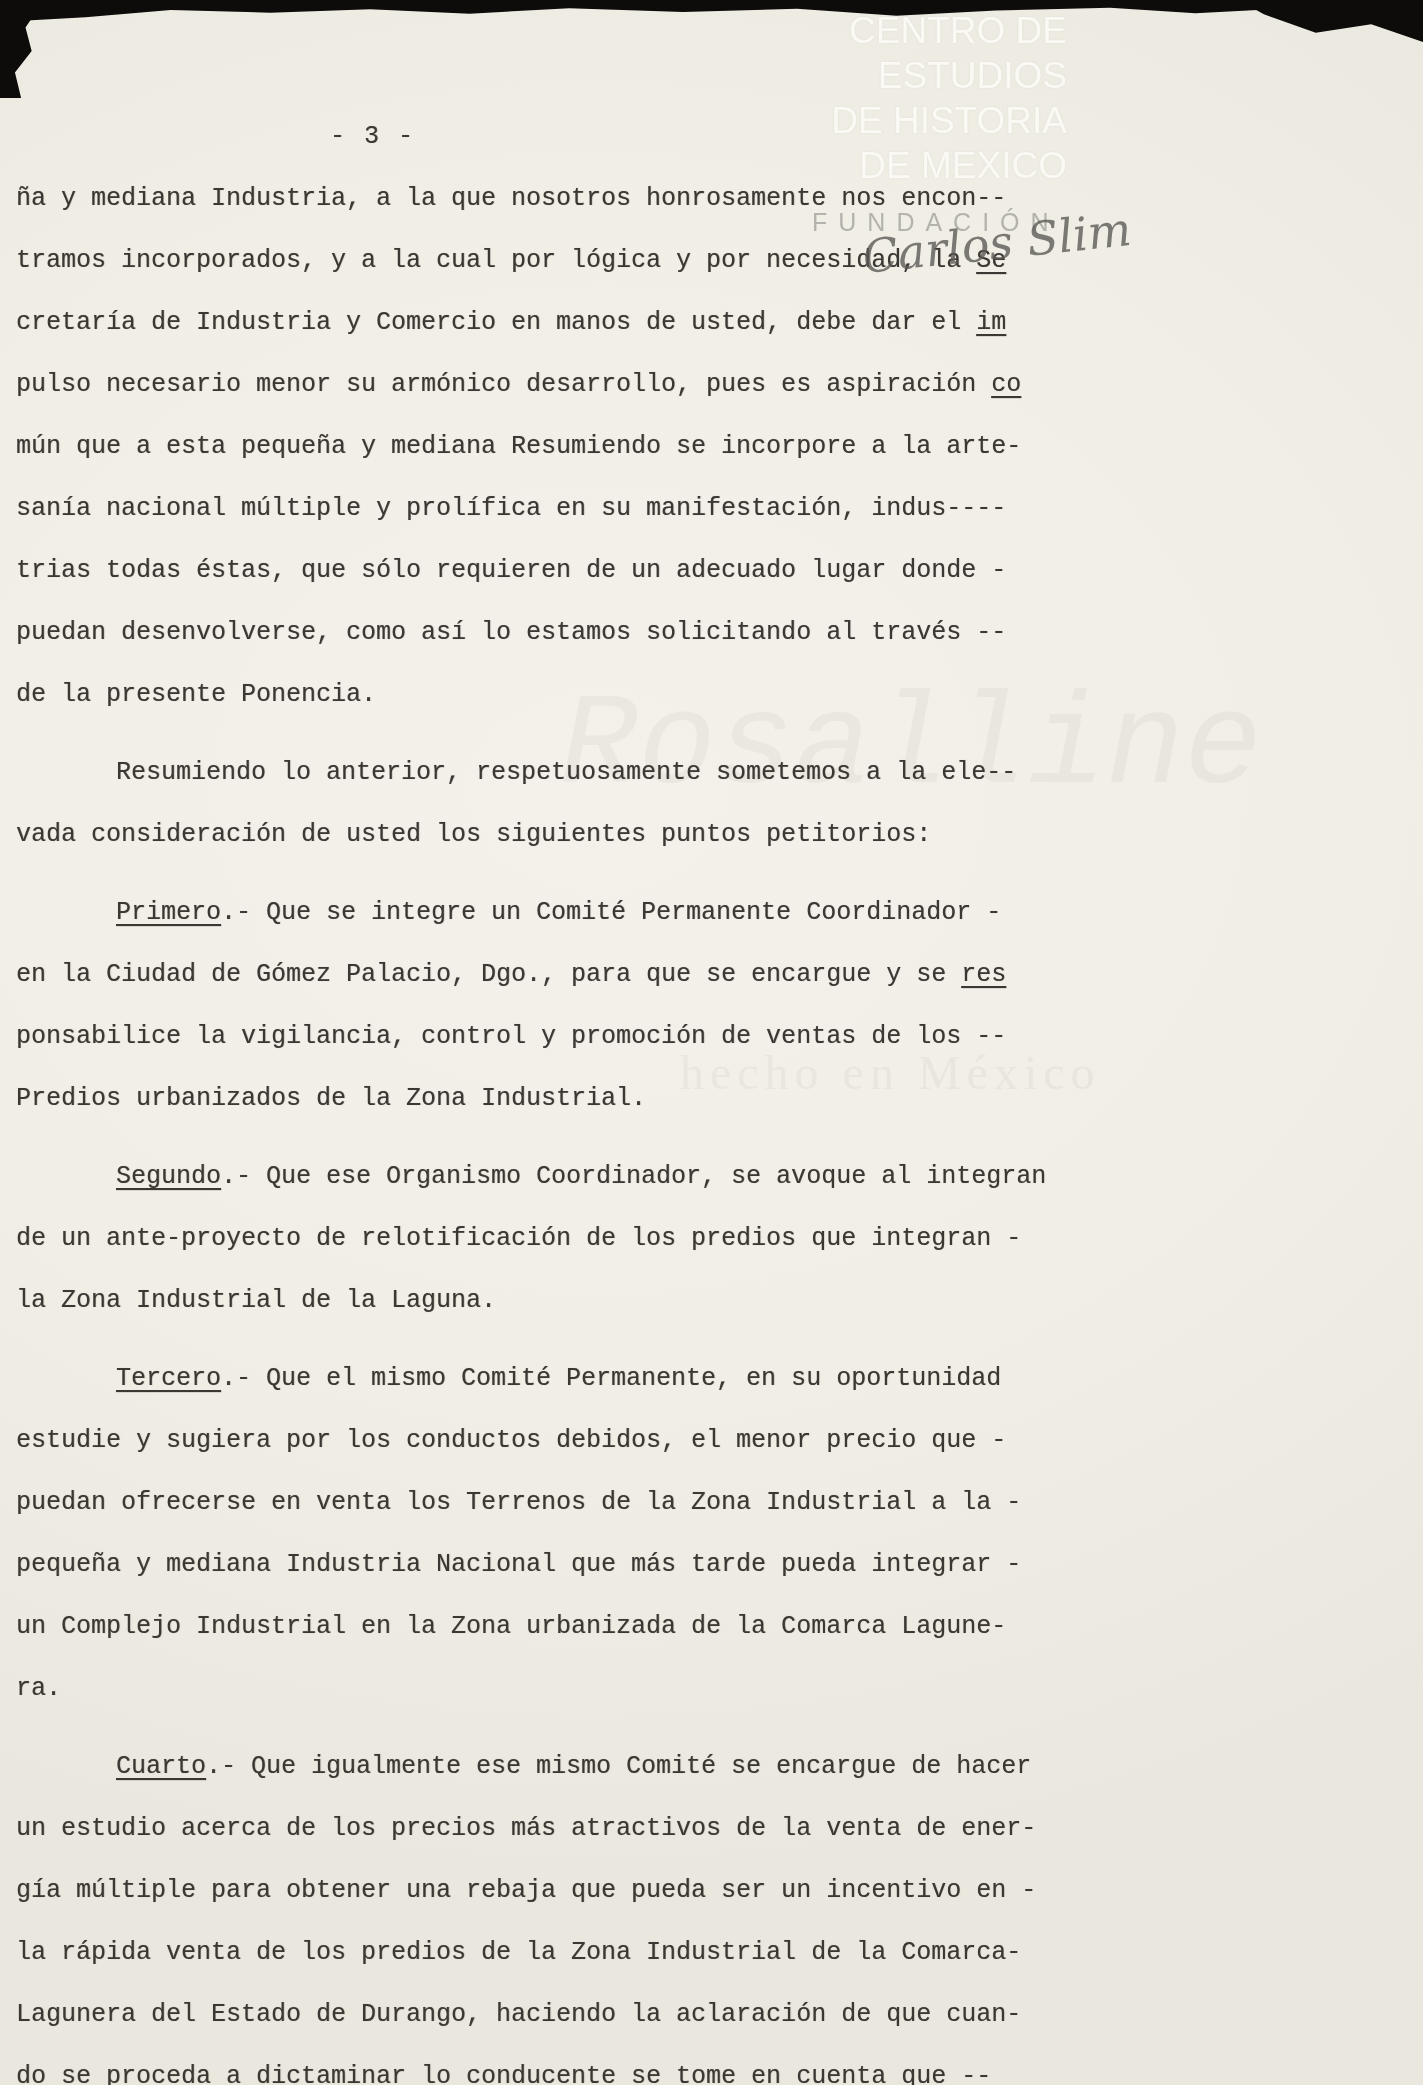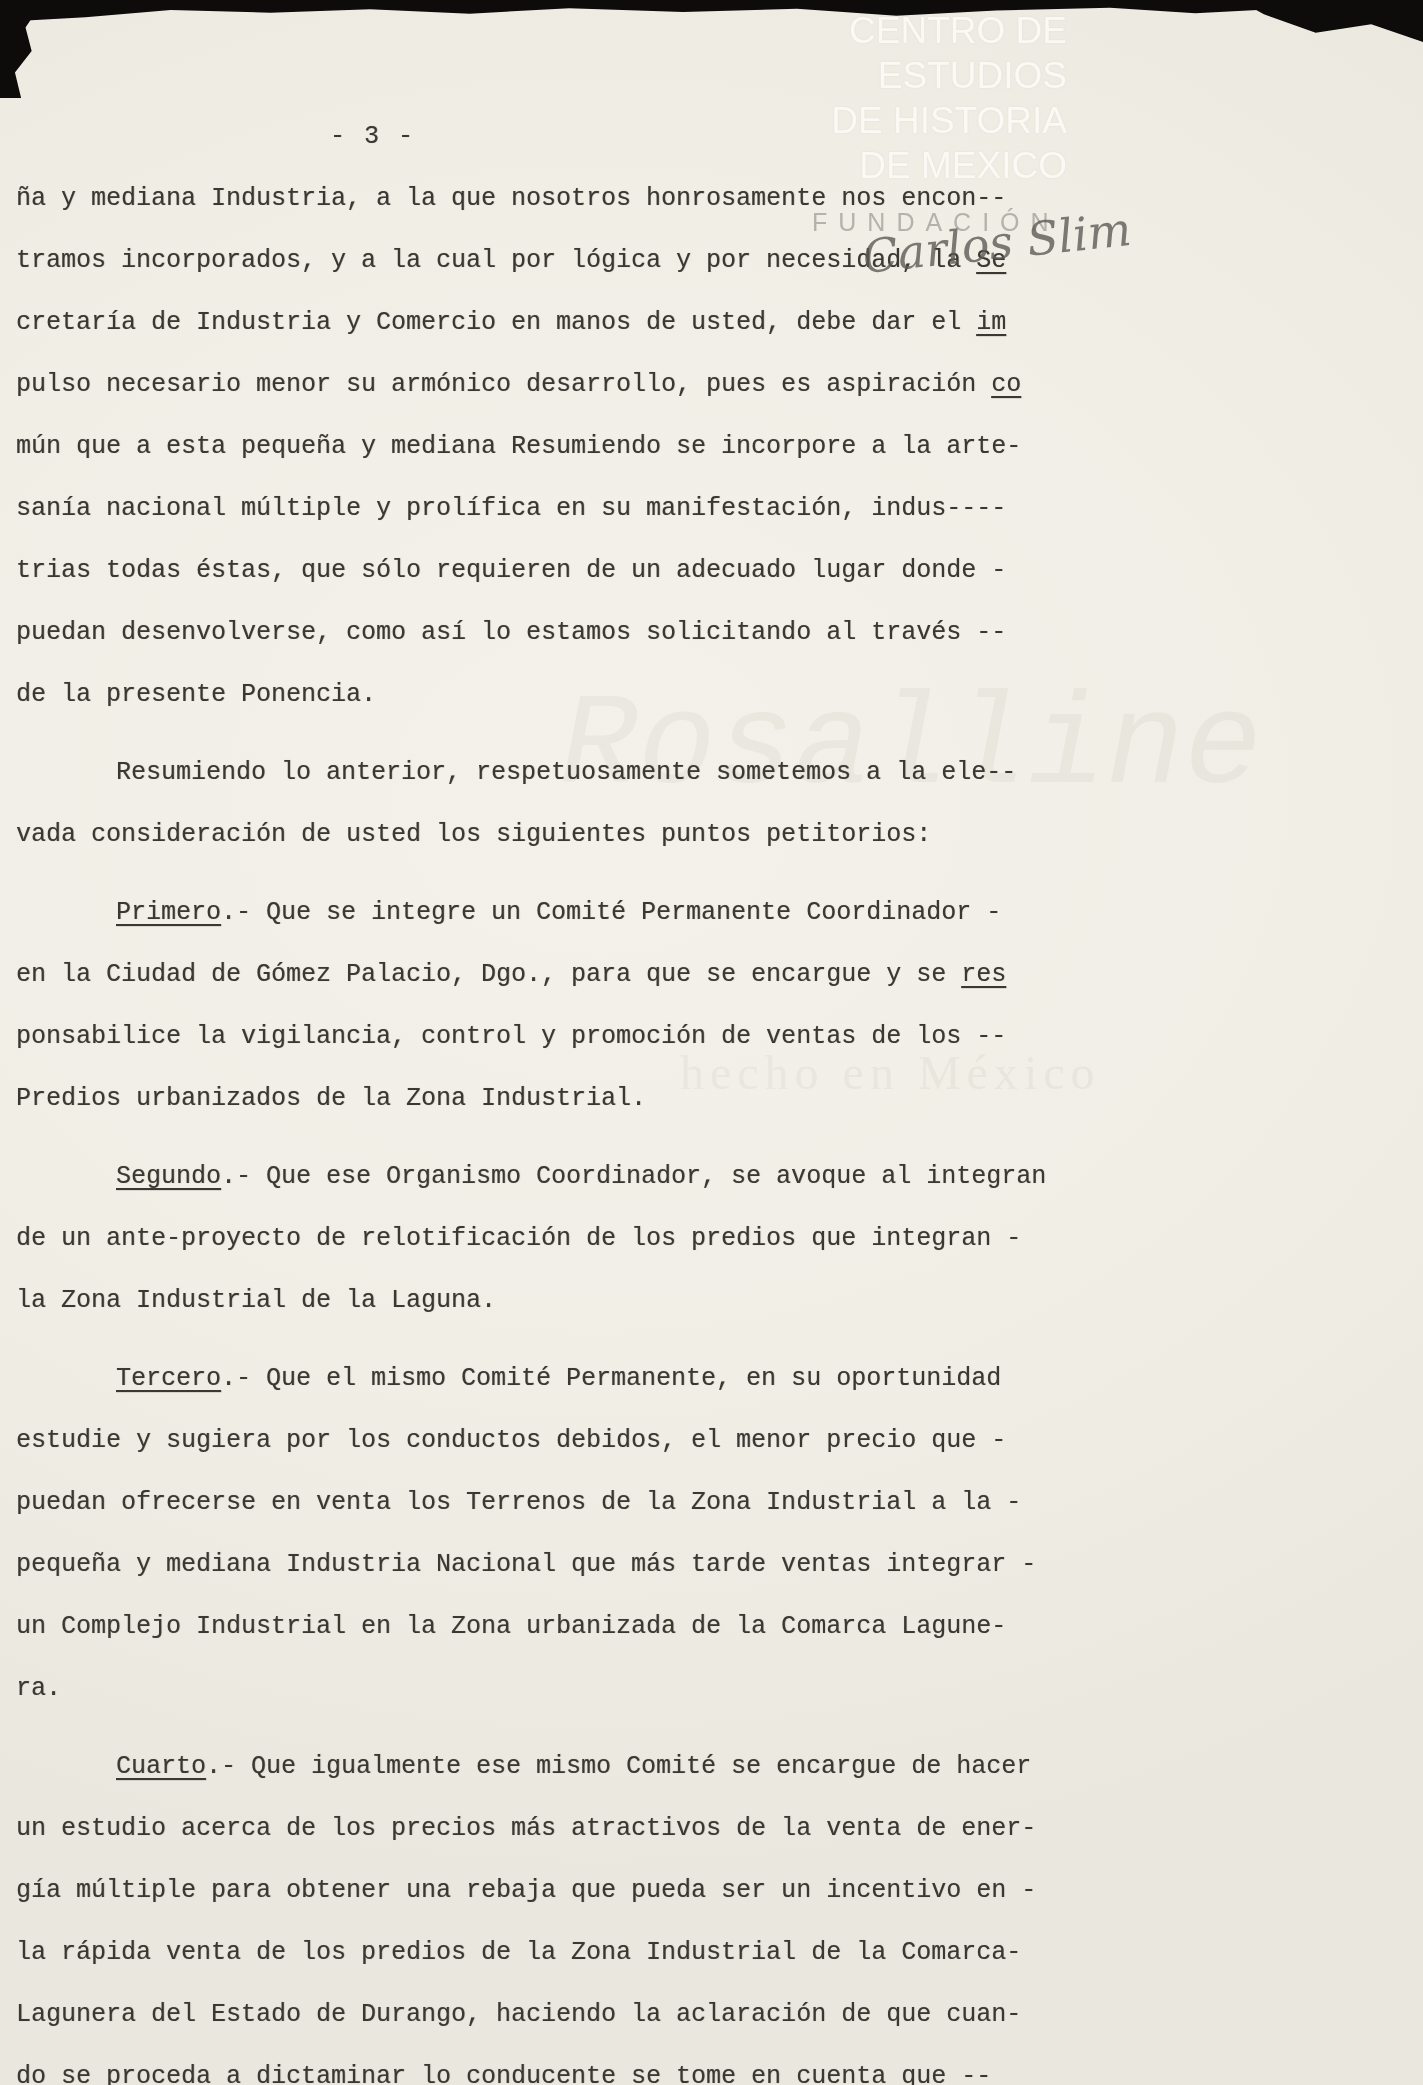--- a/index.html
+++ b/index.html
@@ -154,21 +154,21 @@
       </div>
       <div class="paragraph indented">
         <div class="line"><span class="u">Segundo</span><span>.- Que ese Organismo Coordinador, se avoque al integran</span></div>
         <div class="line"><span>de un ante-proyecto de relotificación de los predios que integran -</span></div>
         <div class="line"><span>la Zona Industrial de la Laguna.</span></div>
       </div>
       <div class="paragraph indented">
         <div class="line"><span class="u">Tercero</span><span>.- Que el mismo Comité Permanente, en su oportunidad</span></div>
         <div class="line"><span>estudie y sugiera por los conductos debidos, el menor precio que -</span></div>
         <div class="line"><span>puedan ofrecerse en venta los Terrenos de la Zona Industrial a la -</span></div>
-        <div class="line"><span>pequeña y mediana Industria Nacional que más tarde ventas integrar -</span></div>
+        <div class="line"><span>pequeña y mediana Industria Nacional que más tarde pueda integrar -</span></div>
         <div class="line"><span>un Complejo Industrial en la Zona urbanizada de la Comarca Lagune-</span></div>
         <div class="line"><span>ra.</span></div>
       </div>
       <div class="paragraph indented">
         <div class="line"><span class="u">Cuarto</span><span>.- Que igualmente ese mismo Comité se encargue de hacer</span></div>
         <div class="line"><span>un estudio acerca de los precios más atractivos de la venta de ener-</span></div>
         <div class="line"><span>gía múltiple para obtener una rebaja que pueda ser un incentivo en -</span></div>
         <div class="line"><span>la rápida venta de los predios de la Zona Industrial de la Comarca-</span></div>
         <div class="line"><span>Lagunera del Estado de Durango, haciendo la aclaración de que cuan-</span></div>
         <div class="line"><span>do se proceda a dictaminar lo conducente se tome en cuenta que --</span></div>

